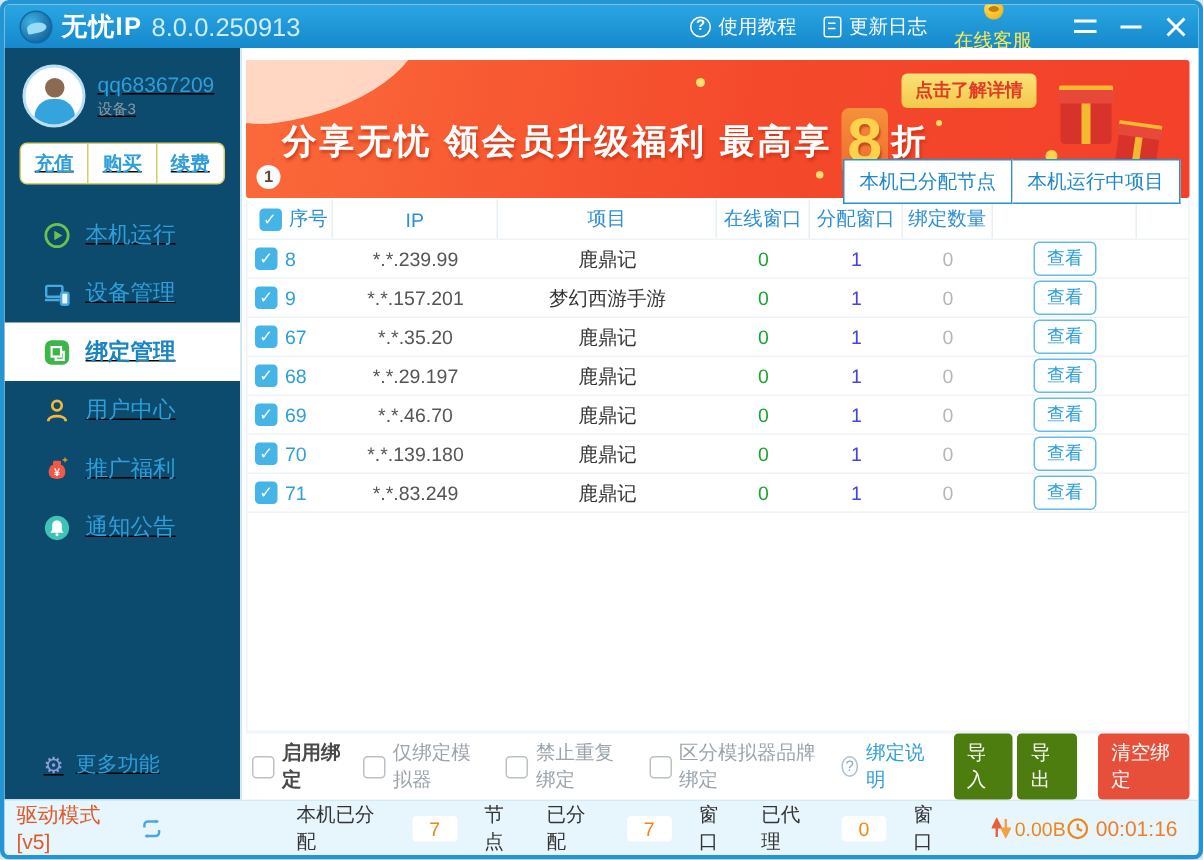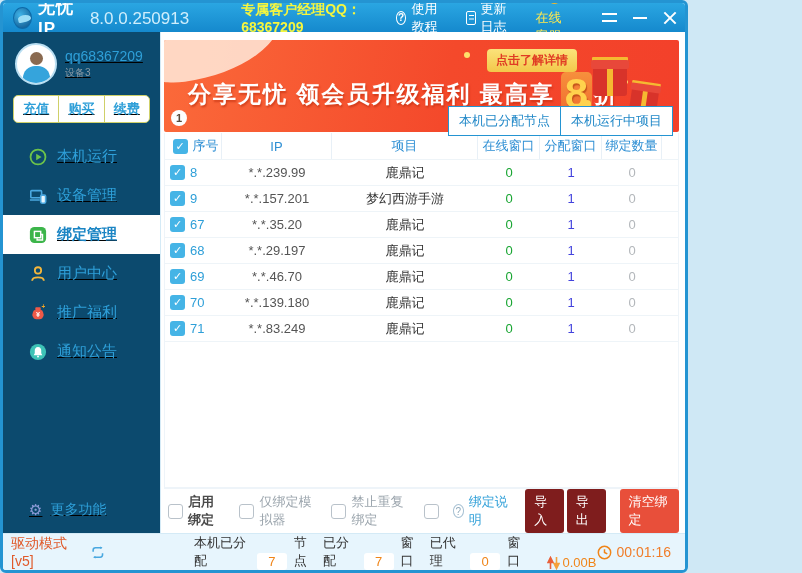--- a/index.html
+++ b/index.html
@@ -1,17 +1,17 @@
 <!DOCTYPE html>
 <html><head>
 <meta charset="utf-8">
 <style>
   * { margin:0; padding:0; box-sizing:border-box; }
   html,body { width:802px; height:573px; font-family:"Liberation Sans","DejaVu Sans",sans-serif; background:#cfe8f5; }
-  .window { position:relative; width:688px; height:573px; border:3px solid #2494d2; border-radius:6px; overflow:hidden; background:#fff; display:flex; flex-direction:column; }
+  .window { position:relative; width:802px; height:573px; border:3px solid #2494d2; border-radius:6px; overflow:hidden; background:#fff; display:flex; flex-direction:column; }
 
   
   .titlebar { height:29px; flex:0 0 29px; background:linear-gradient(#2aa6e2,#1589cd); display:flex; align-items:center; padding:0 8px 0 10px; color:#fff; }
   .logo { width:22px; height:22px; border-radius:50%; background:radial-gradient(circle at 35% 35%, #3fb3e8, #0c4f86); border:1px solid #0d6aa8; margin-right:6px; position:relative; }
   .logo::after { content:""; position:absolute; left:4px; top:7px; width:13px; height:7px; border-radius:60% 80% 60% 20%; background:#9adcf6; transform:rotate(-12deg); }
   .app-name { font-size:17px; font-weight:bold; letter-spacing:1px; }
   .version { font-size:17px; color:#cfeefc; margin-left:6px; margin-top:3px; }
   .qq-text { color:#f6f63e; font-size:14px; font-weight:bold; margin-left:52px; }
   .tb-right { margin-left:auto; display:flex; align-items:center; gap:18px; }
   .tb-item { display:flex; align-items:center; gap:5px; font-size:13px; cursor:default; }
@@ -88,43 +88,42 @@
   .view-btn { display:inline-block; border:1px solid #63bce8; color:#2e9fd8; font-size:12px; padding:2px 8px; border-radius:4px; background:#fff; cursor:pointer; }
   .filler { flex:1 1 auto; }
 
   
   .controls { flex:0 0 33px; margin:0 6px 0 3px; border-top:1px solid #eef4f9; display:flex; align-items:center; gap:14px; padding-left:4px; }
   .ck-group { display:flex; align-items:center; gap:5px; font-size:13px; color:#9aa4ac; cursor:pointer; }
   .ck-group.em { color:#4a4a4a; font-weight:bold; }
   .help-group { display:flex; align-items:center; gap:5px; font-size:13px; color:#2e9fd8; cursor:pointer; }
   .help-q { width:14px; height:14px; border:1px solid #a8c2d4; color:#8fa9bb; border-radius:50%; font-size:10px; display:flex; align-items:center; justify-content:center; }
   .btn { color:#fff; font-size:13px; padding:4px 9px; border-radius:3px; cursor:pointer; }
-  .btn-blue { background:#7f1d1d; }
+  .btn-blue { background:#4d7c0f; }
   .btn-red { background:#e84f3a; }
   .btn-import { margin-left:2px; }
   .btn-export { margin-left:-11px; }
 
   
   .statusbar { flex:0 0 30px; background:#e7f5fd; border-top:1px solid #d4eaf6; display:flex; align-items:center; font-size:13px; color:#333; padding:0 14px 0 8px; }
   .driver { color:#e05a2b; font-size:14px; display:flex; align-items:center; gap:7px; }
-  .stats { display:flex; align-items:flex-end; gap:7px; margin-left:88px; }
+  .stats { display:flex; align-items:center; gap:18px; margin-left:88px; }
   .num-box { background:#fff; border-radius:3px; color:#f08519; min-width:30px; text-align:center; padding:1px 4px; font-size:13px; }
   .traffic { display:flex; align-items:center; gap:3px; color:#f08519; margin-left:10px; }
   .timer { margin-left:auto; display:flex; align-items:center; gap:5px; color:#f07d2a; font-size:14px; }
 </style>
 </head>
 <body>
 
 <div class="window">
 
   <div class="titlebar">
     <div class="logo"></div>
     <span class="app-name">无忧IP</span>
     <span class="version">8.0.0.250913</span>
-    <span class="qq-text">专属客户经理QQ：68367209</span>
     <div class="tb-right">
       <div class="tb-item">
         <span class="q-circle">?</span>
         <span>使用教程</span>
       </div>
       <div class="tb-item">
         <span class="doc-ic"></span>
         <span>更新日志</span>
       </div>
       <div class="tb-item tb-service">
@@ -360,20 +359,21 @@
         <div class="ck-group">
           <span class="cb un">✓</span>
           <span>仅绑定模拟器</span>
         </div>
         <div class="ck-group">
           <span class="cb un">✓</span>
           <span>禁止重复绑定</span>
         </div>
         <div class="ck-group">
           <span class="cb un">✓</span>
+          <span>区分模拟器品牌绑定</span>
         </div>
         <div class="help-group">
           <span class="help-q">?</span>
           <span>绑定说明</span>
         </div>
         <div class="btn btn-blue btn-import">导入</div>
         <div class="btn btn-blue btn-export">导出</div>
         <div class="btn btn-red">清空绑定</div>
       </div>
     </div>

